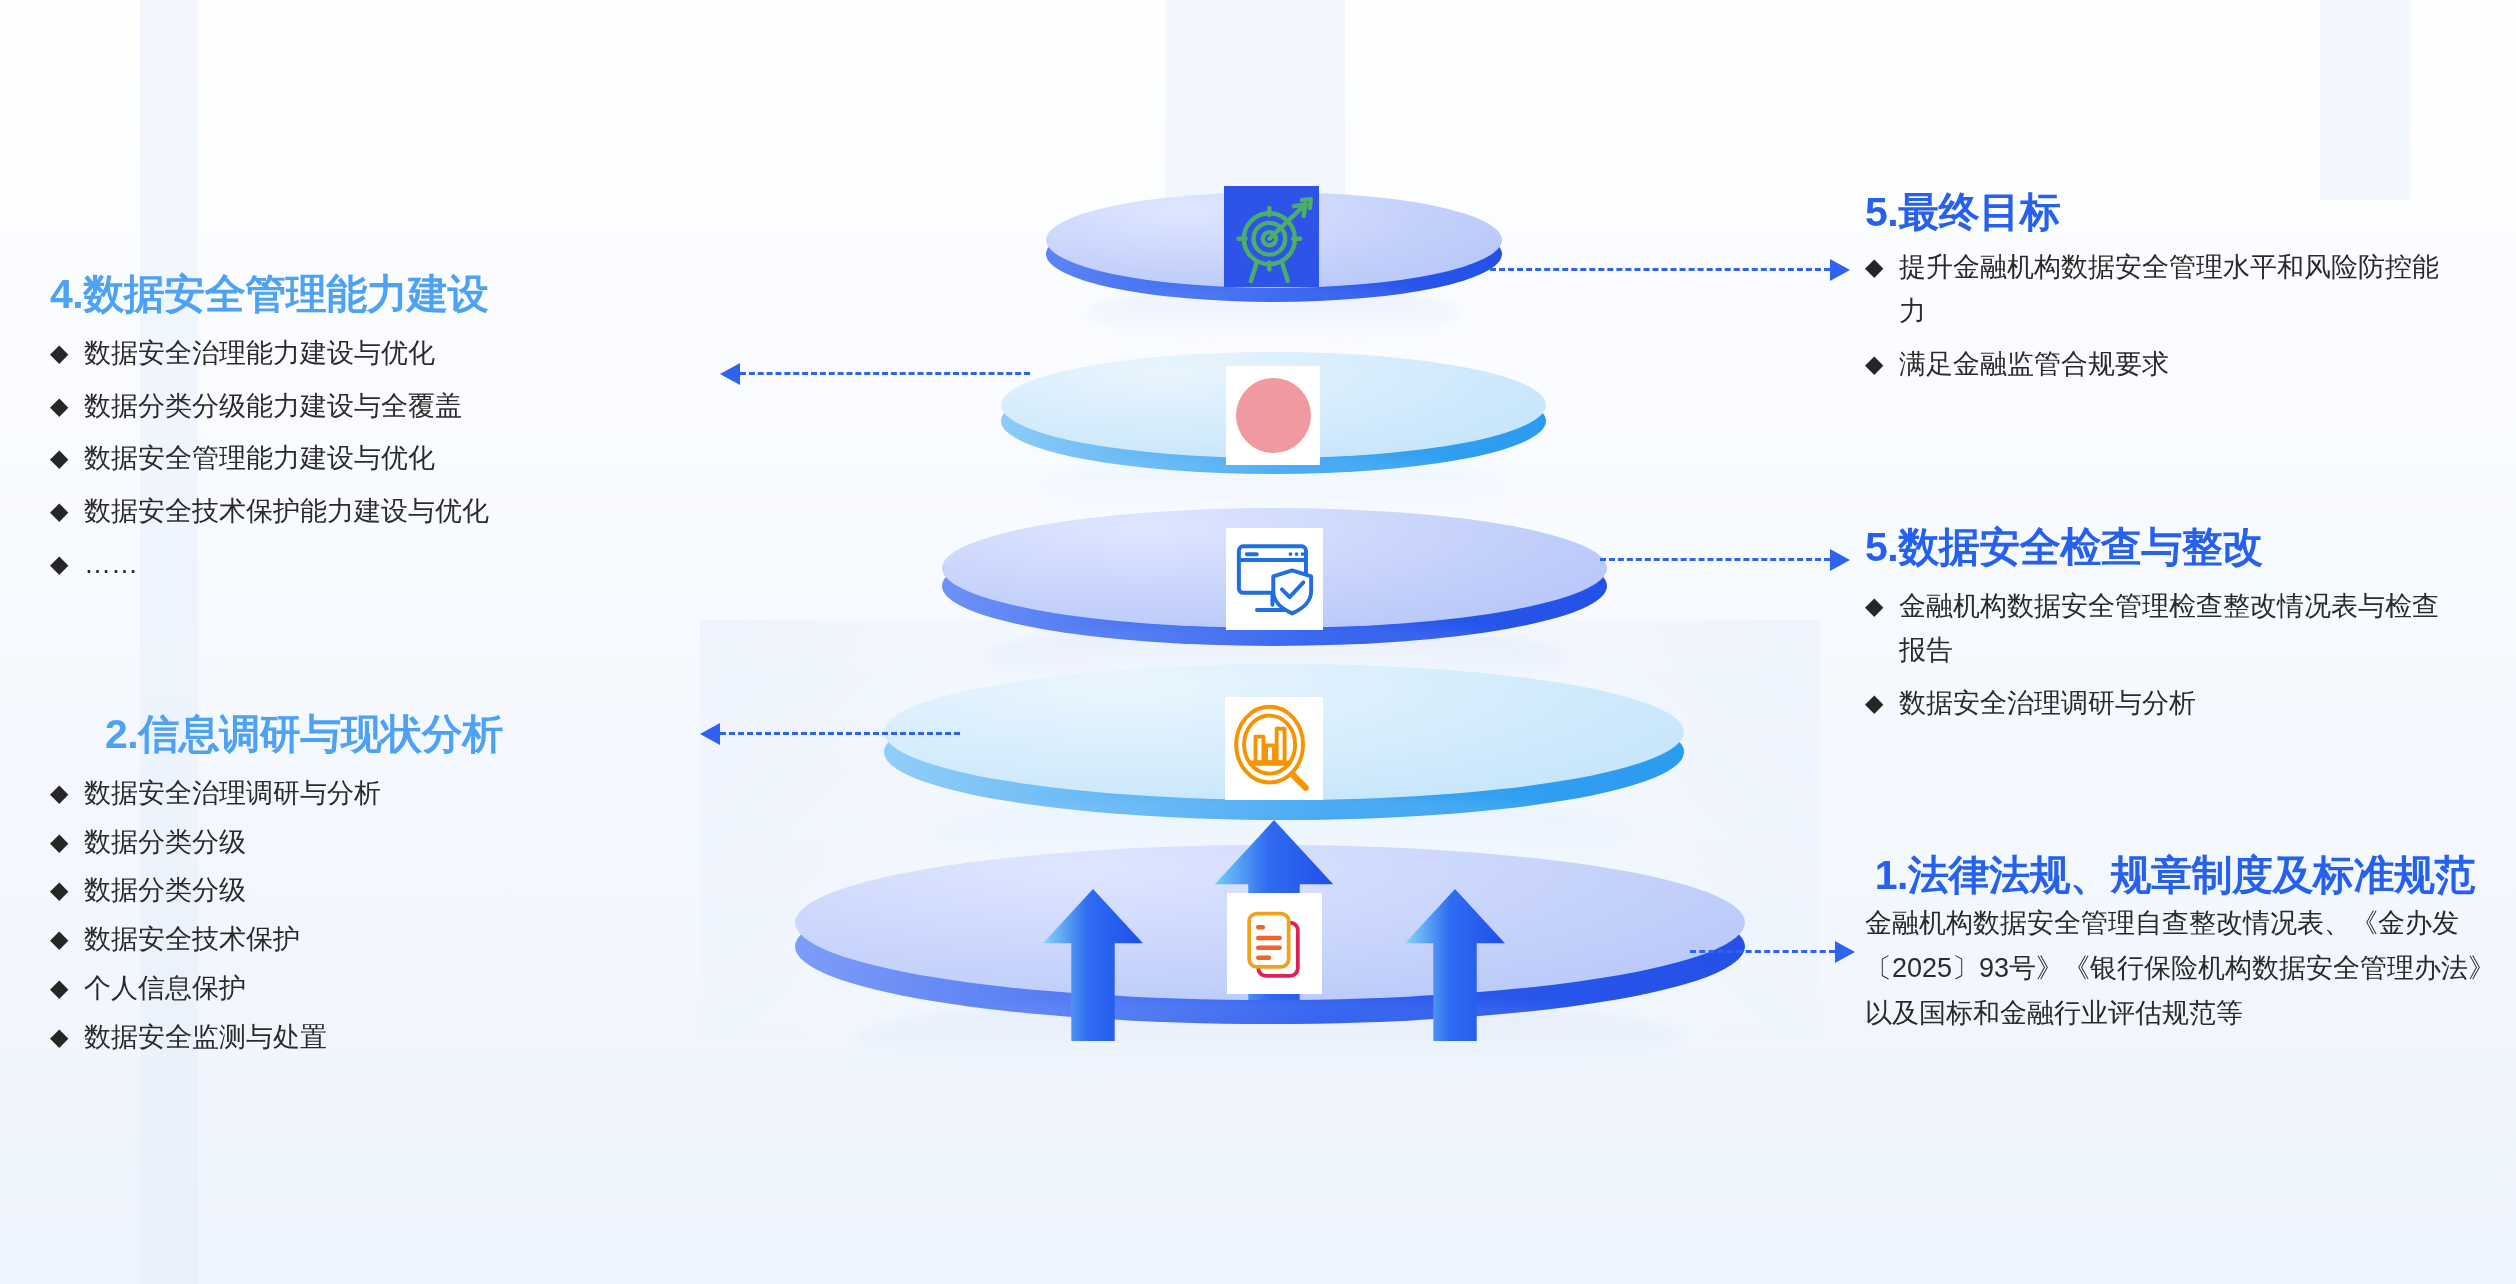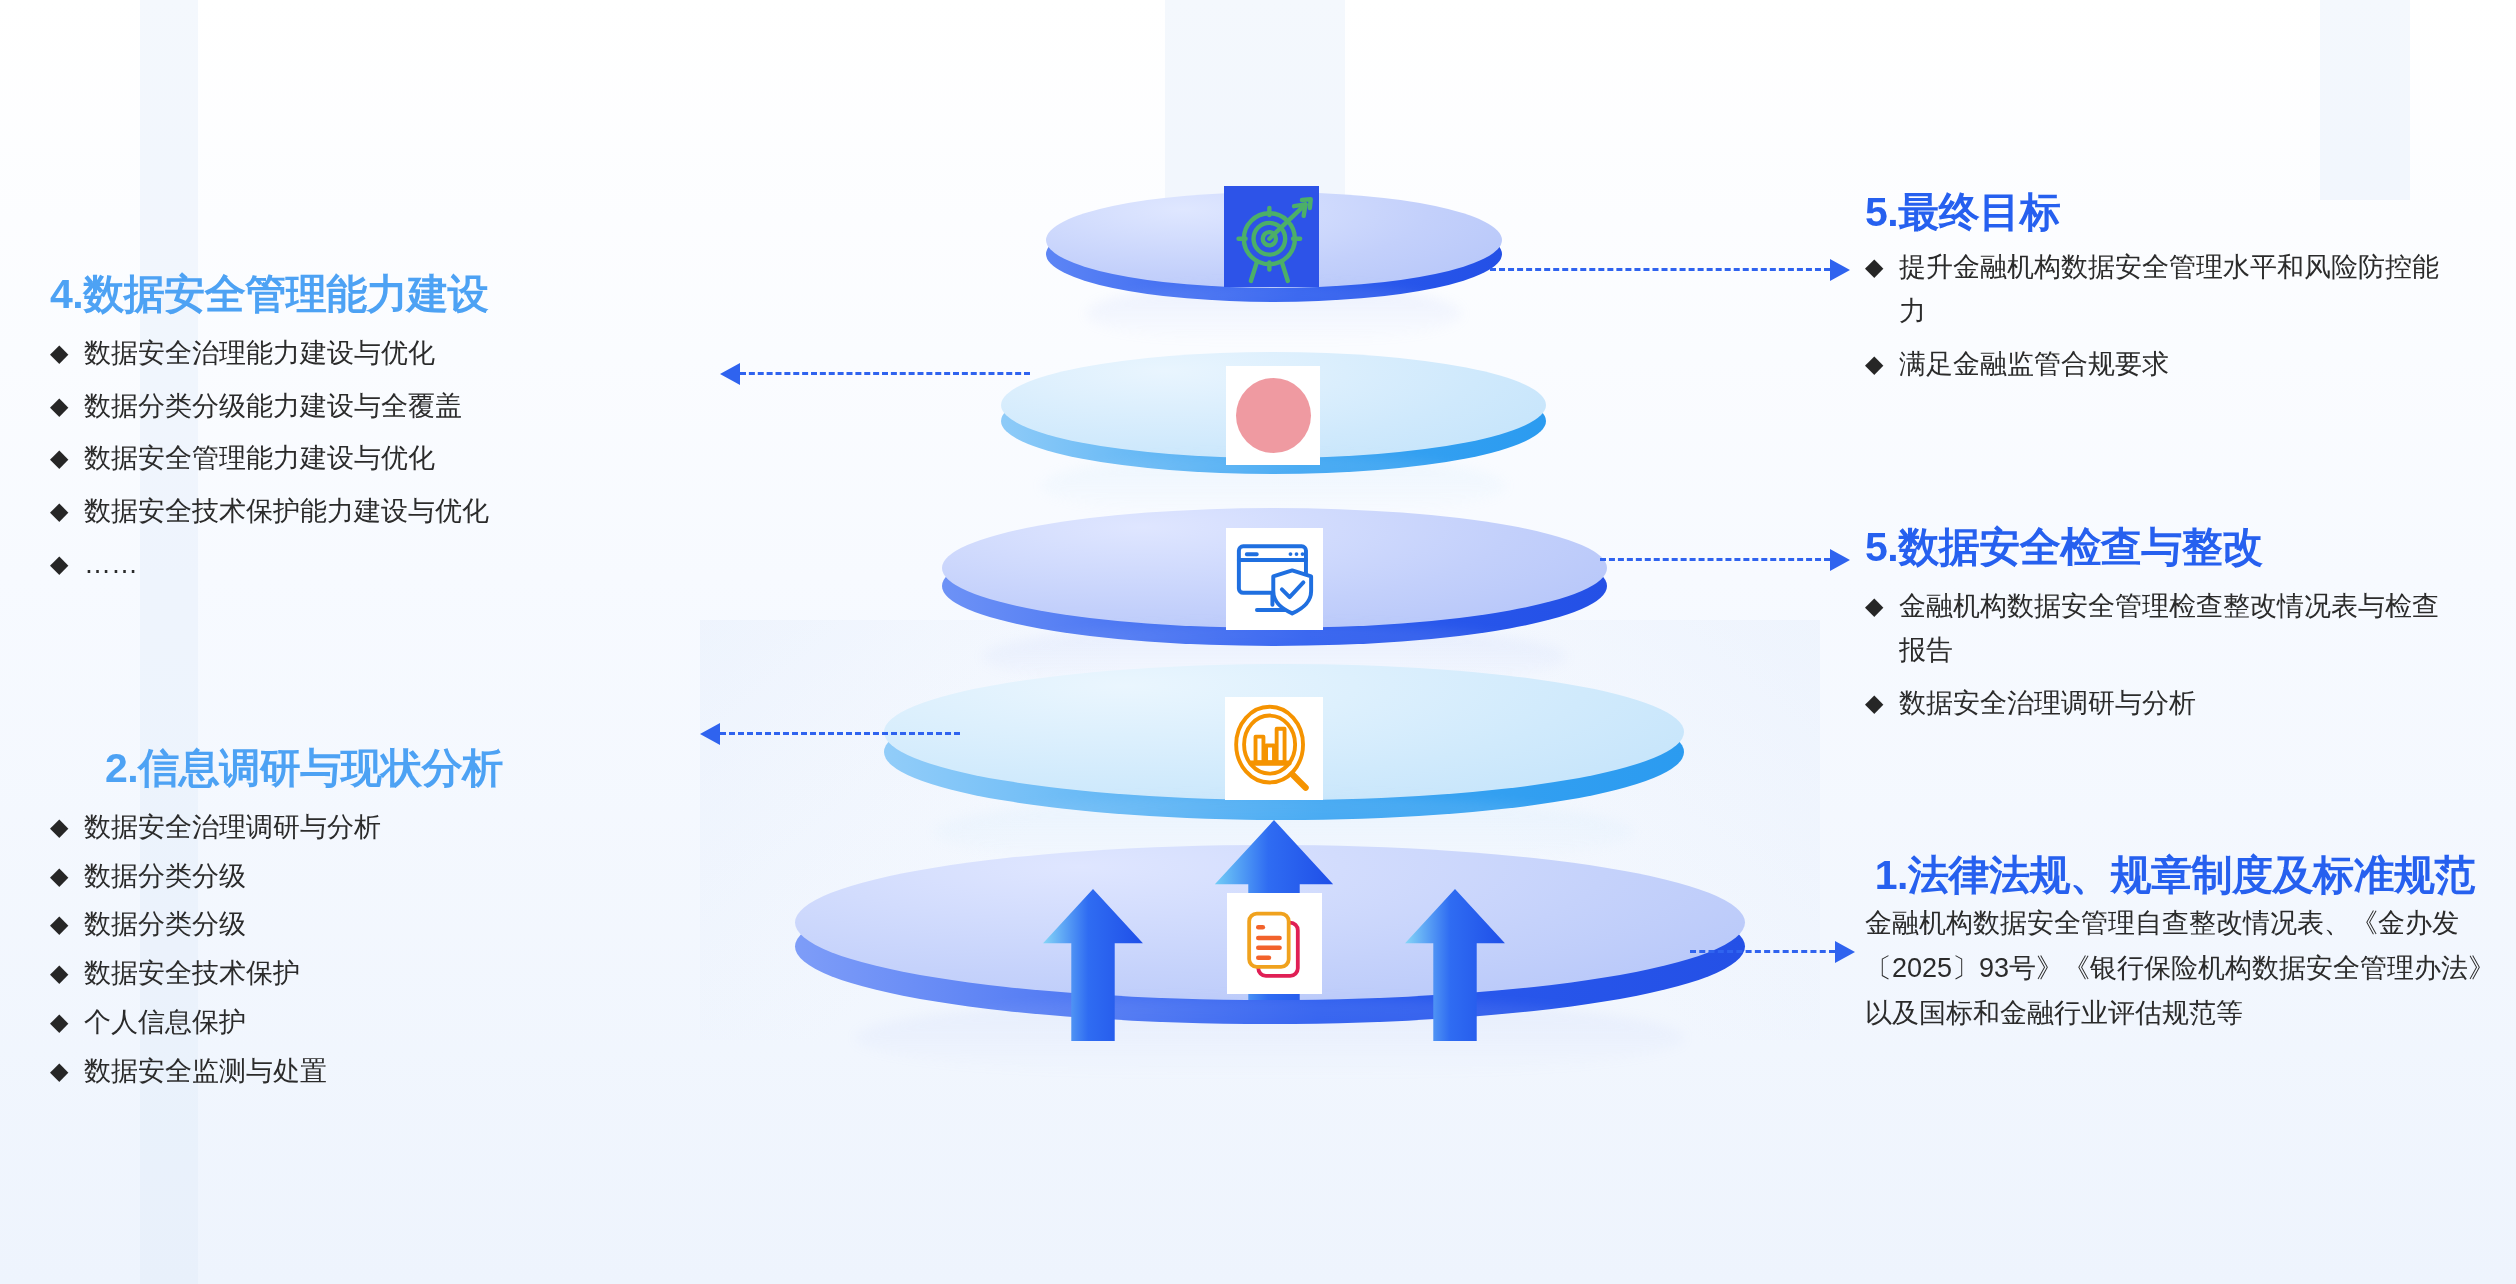--- a/index.html
+++ b/index.html
@@ -266,21 +266,21 @@
             <span class="txt">数据安全技术保护能力建设与优化</span>
           </li>
         <li>
             <span class="dia">◆</span>
             <span class="txt">……</span>
           </li>
       </ul>
     </div>
 
     <div class="block" style="left:50px;top:712px;">
-      <h2 class="hd sky" style="margin-left:55px;margin-top:34px;">2.信息调研与现状分析</h2>
+      <h2 class="hd sky" style="margin-left:55px;">2.信息调研与现状分析</h2>
       <ul class="bullets tight">
         <li>
             <span class="dia">◆</span>
             <span class="txt">数据安全治理调研与分析</span>
           </li>
         <li>
             <span class="dia">◆</span>
             <span class="txt">数据分类分级</span>
           </li>
         <li>

